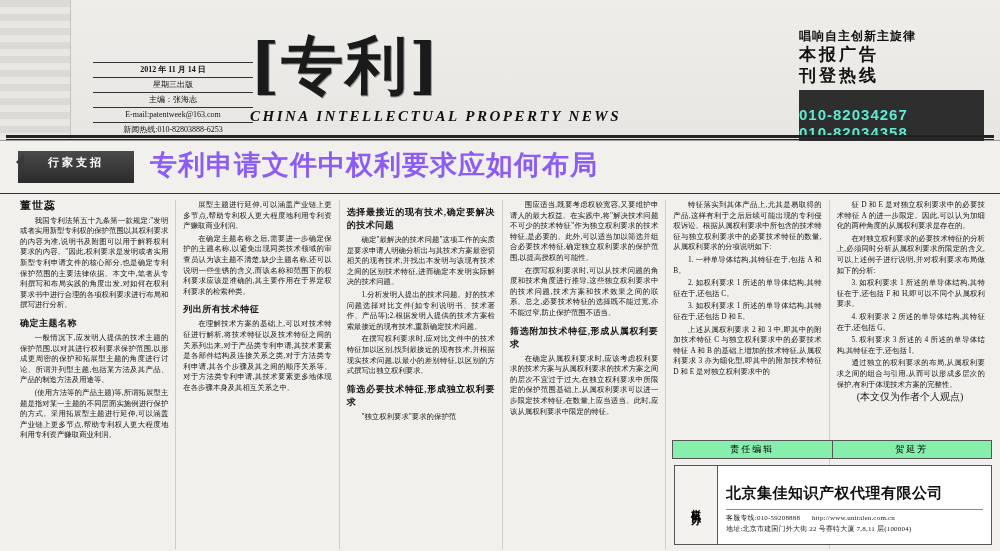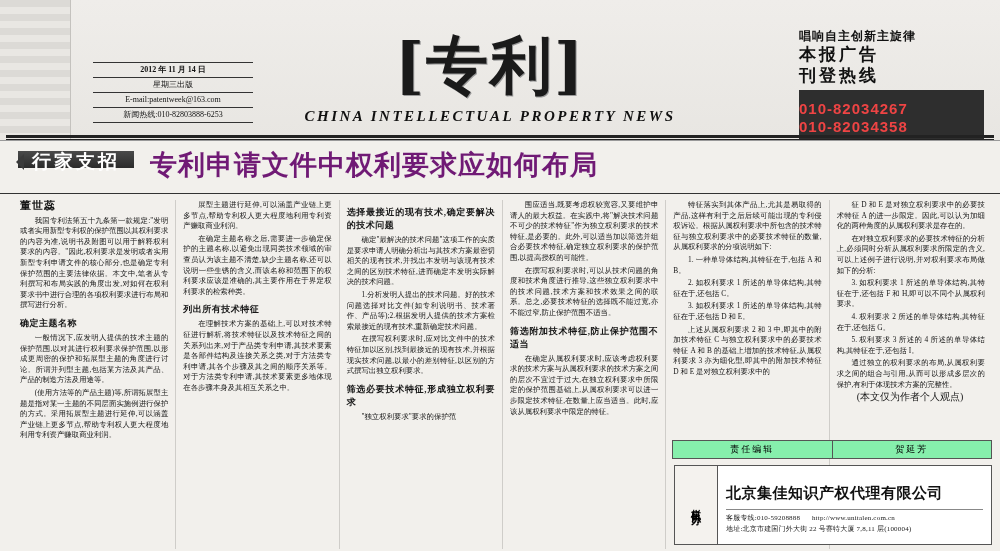--- a/index.html
+++ b/index.html
@@ -49,21 +49,20 @@
   .pub-line:first-child {
     border-top: 1px solid #333;
     font-weight: bold;
   }
   .pub-line.last { border-bottom: 1px solid #333; }
 
   .title-block {
     position: absolute;
     left: 250px; top: 30px;
     width: 480px;
-    text-align: center;
   }
   .big-title {
     font-family: "DejaVu Serif", "Liberation Serif", serif;
     font-size: 62px;
     font-weight: bold;
     letter-spacing: 2px;
     color: #1a1a1a;
     line-height: 72px;
     text-shadow: 1px 1px 0 #9a9a9a;
   }
@@ -92,25 +91,25 @@
   .ad-big {
     font-size: 17px;
     font-weight: bold;
     color: #111;
     letter-spacing: 3px;
     line-height: 21px;
   }
   .ad-phones {
     margin-top: 4px;
     background: #2e2e2e;
-    color: #ef4444;
+    color: #5eead4;
     font-size: 15px;
     font-weight: bold;
     letter-spacing: 1px;
-    padding: 10px 0 3px 0;
+    padding: 16px 0 3px 0;
     line-height: 18px;
     font-family: "Liberation Sans", sans-serif;
   }
   .rule-thick {
     position: absolute;
     left: 6px; right: 6px;
     bottom: 2px;
     height: 3px;
     background: #222;
   }
@@ -126,43 +125,43 @@
   .headline-zone {
     position: relative;
     height: 52px;
     border-bottom: 1px solid #333;
     background: #f2f0ec;
   }
   .tag {
     position: absolute;
     left: 18px; top: 10px;
     width: 116px;
-    height: 17px;
+    height: 32px;
     background: linear-gradient(#4a4a4a, #2b2b2b);
     color: #fff;
-    font-size: 19px;
+    font-size: 11px;
     font-weight: bold;
     letter-spacing: 3px;
     text-align: center;
     line-height: 22px;
   }
   .tag::before {
     content: "";
     position: absolute;
     left: -10px; top: 3px;
     border: 8px solid transparent;
     border-right-color: #3a3a3a;
   }
   .headline {
     position: absolute;
     left: 150px; top: 4px;
     font-size: 27px;
     font-weight: bold;
     letter-spacing: 1px;
-    color: #701a75;
+    color: #8b5cf6;
     line-height: 40px;
   }
 
   
   .body-area {
     position: relative;
     height: 355px;
     padding: 6px 8px 0 13px;
     box-sizing: border-box;
   }
@@ -273,20 +272,21 @@
 <body>
 
 <div class="page">
 
   <div class="masthead">
     <div class="grid-left"></div>
 
     <div class="pub-box">
       <div class="pub-line">2012 年 11 月 14 日</div>
       <div class="pub-line">星期三出版</div>
+      <div class="pub-line">主编：张海志</div>
       <div class="pub-line">E-mail:patentweek@163.com</div>
       <div class="pub-line last">新闻热线:010-82803888-6253</div>
     </div>
 
     <div class="title-block">
       <div class="big-title">[专利]</div>
       <div class="en-title">CHINA  INTELLECTUAL  PROPERTY  NEWS</div>
     </div>
 
     <div class="ad-box">
@@ -327,21 +327,21 @@
           <div class="subhead">选择最接近的现有技术,确定要解决的技术问题</div>
           <p>确定"最解决的技术问题"这项工作的实质是要求申请人明确分析出与其技术方案最密切相关的现有技术,并找出本发明与该现有技术之间的区别技术特征,进而确定本发明实际解决的技术问题。</p>
           <p>1.分析发明人提出的技术问题。好的技术问题选择对比文件(如专利说明书、技术著作、产品等);2.根据发明人提供的技术方案检索最接近的现有技术,重新确定技术问题。</p>
           <p>在撰写权利要求时,应对比文件中的技术特征加以区别,找到最接近的现有技术,并根据现实技术问题,以最小的差别特征,以区别的方式撰写出独立权利要求。</p>
           <div class="subhead">筛选必要技术特征,形成独立权利要求</div>
           <p>"独立权利要求"要求的保护范</p>
         </div>
         <div class="col">
           <p>围应适当,既要考虑权较宽容,又要维护申请人的最大权益。在实践中,将"解决技术问题不可少的技术特征"作为独立权利要求的技术特征,是必要的。此外,可以适当加以筛选并组合必要技术特征,确定独立权利要求的保护范围,以提高授权的可能性。</p>
           <p>在撰写权利要求时,可以从技术问题的角度和技术角度进行推导,这些独立权利要求中的技术问题,技术方案和技术效果之间的联系。总之,必要技术特征的选择既不能过宽,亦不能过窄,防止保护范围不适当。</p>
-          <div class="subhead">筛选附加技术特征,防止保护范围不适当</div>
+          <div class="subhead">筛选附加技术特征,形成从属权利要求</div>
           <p>在确定从属权利要求时,应该考虑权利要求的技术方案与从属权利要求的技术方案之间的层次不宜过于过大,在独立权利要求中所限定的保护范围基础上,从属权利要求可以进一步限定技术特征,在数量上应当适当。此时,应该从属权利要求中限定的特征。</p>
         </div>
         <div class="col">
           <p>特征落实到其体产品上,尤其是易取得的产品,这样有利于之后后续可能出现的专利侵权诉讼。根据从属权利要求中所包含的技术特征与独立权利要求中的必要技术特征的数量,从属权利要求的分项说明如下:</p>
           <p>1. 一种单导体结构,其特征在于,包括 A 和 B。</p>
           <p>2. 如权利要求 1 所述的单导体结构,其特征在于,还包括 C。</p>
           <p>3. 如权利要求 1 所述的单导体结构,其特征在于,还包括 D 和 E。</p>
           <p>上述从属权利要求 2 和 3 中,即其中的附加技术特征 C 与独立权利要求中的必要技术特征 A 和 B 的基础上增加的技术特征,从属权利要求 3 亦为细化型,即其中的附加技术特征 D 和 E 是对独立权利要求中的</p>
         </div>
         <div class="col">

